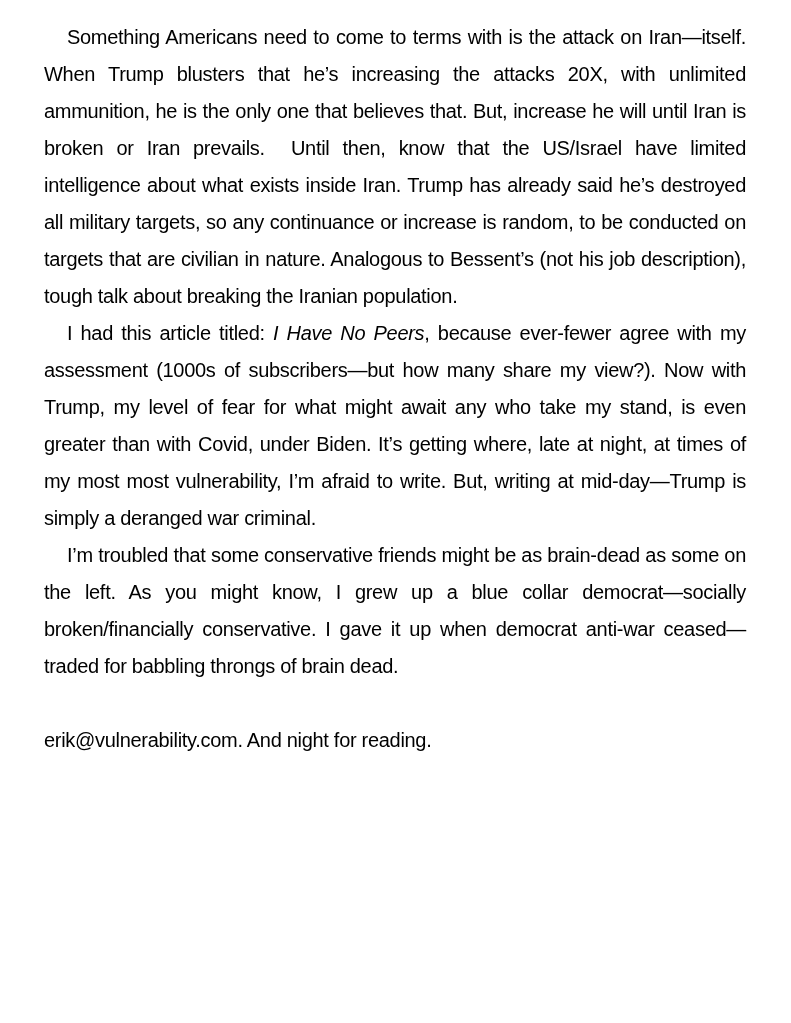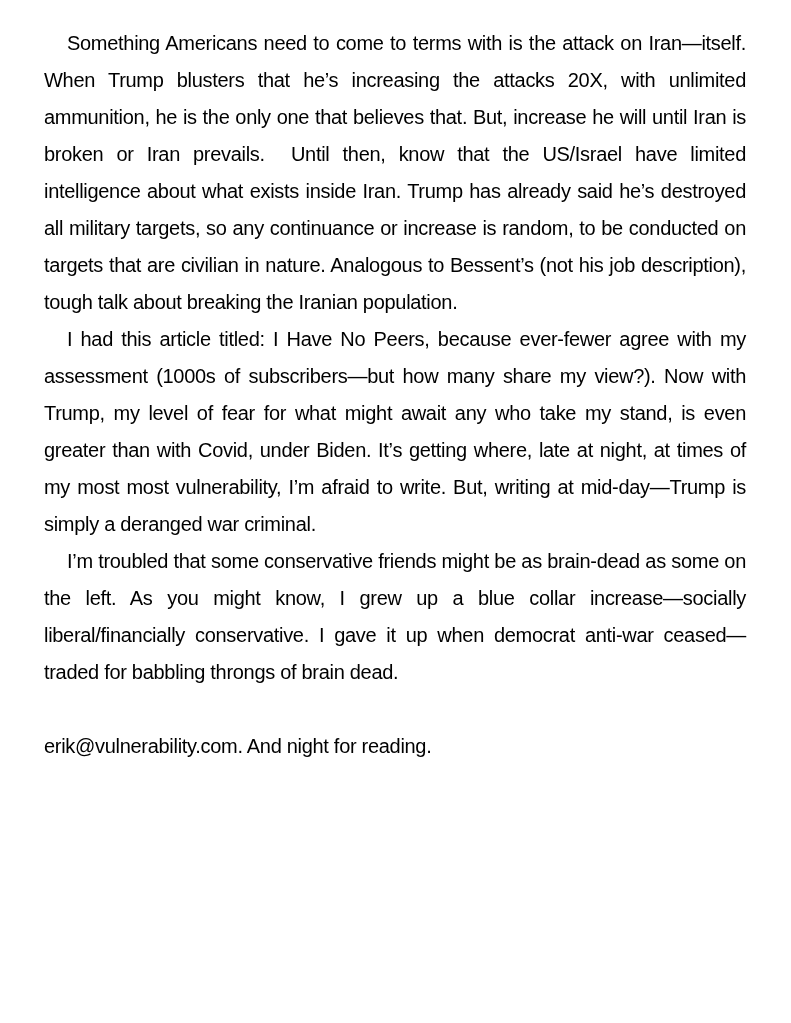--- a/index.html
+++ b/index.html
@@ -9,39 +9,40 @@
     body {
       width: 791px;
       height: 1023px;
       overflow: hidden;
       font-family: "Liberation Sans", "DejaVu Sans", sans-serif;
     }
     .page {
       width: 791px;
       height: 1023px;
       box-sizing: border-box;
-      padding: 25px 45px 0 44px;
+      padding: 19px 45px 0 44px;
     }
     .doc {
       font-size: 20px;
       line-height: 37px;
       letter-spacing: -0.015em;
     }
     .para {
       margin: 0;
       text-align: justify;
       text-indent: 23px;
       white-space: pre-wrap;
     }
     .italic {
+      font-style: italic;
     }
   </style>
 </head>
 <body style="background: rgb(255, 255, 255); color: rgb(0, 0, 0);">
 
 <main class="page">
   <div class="doc">
       <p class="para"><span>Something Americans need to come to terms with is the attack on Iran—itself. When Trump blusters that he’s increasing the attacks 20X, with unlimited ammunition, he is the only one that believes that. But, increase he will until Iran is broken or Iran prevails.  Until then, know that the US/Israel have limited intelligence about what exists inside Iran. Trump has already said he’s destroyed all military targets, so any continuance or increase is random, to be conducted on targets that are civilian in nature. Analogous to Bessent’s (not his job description), tough talk about breaking the Iranian population.</span></p>
       <p class="para"><span>I had this article titled: </span><span class="italic">I Have No Peers</span><span>, because ever-fewer agree with my assessment (1000s of subscribers—but how many share my view?). Now with Trump, my level of fear for what might await any who take my stand, is even greater than with Covid, under Biden. It’s getting where, late at night, at times of my most most vulnerability, I’m afraid to write. But, writing at mid-day—Trump is simply a deranged war criminal.</span></p>
-      <p class="para"><span>I’m troubled that some conservative friends might be as brain-dead as some on the left. As you might know, I grew up a blue collar increase—socially liberal/financially conservative. I gave it up when democrat anti-war ceased—traded for babbling throngs of brain dead.</span></p>
+      <p class="para"><span>I’m troubled that some conservative friends might be as brain-dead as some on the left. As you might know, I grew up a blue collar democrat—socially broken/financially conservative. I gave it up when democrat anti-war ceased—traded for babbling throngs of brain dead.</span></p>
       <p class="para"><br><span>erik@vulnerability.com</span><span>. And night for reading.</span></p>
     </div>
 </main>
 
 </body></html>

